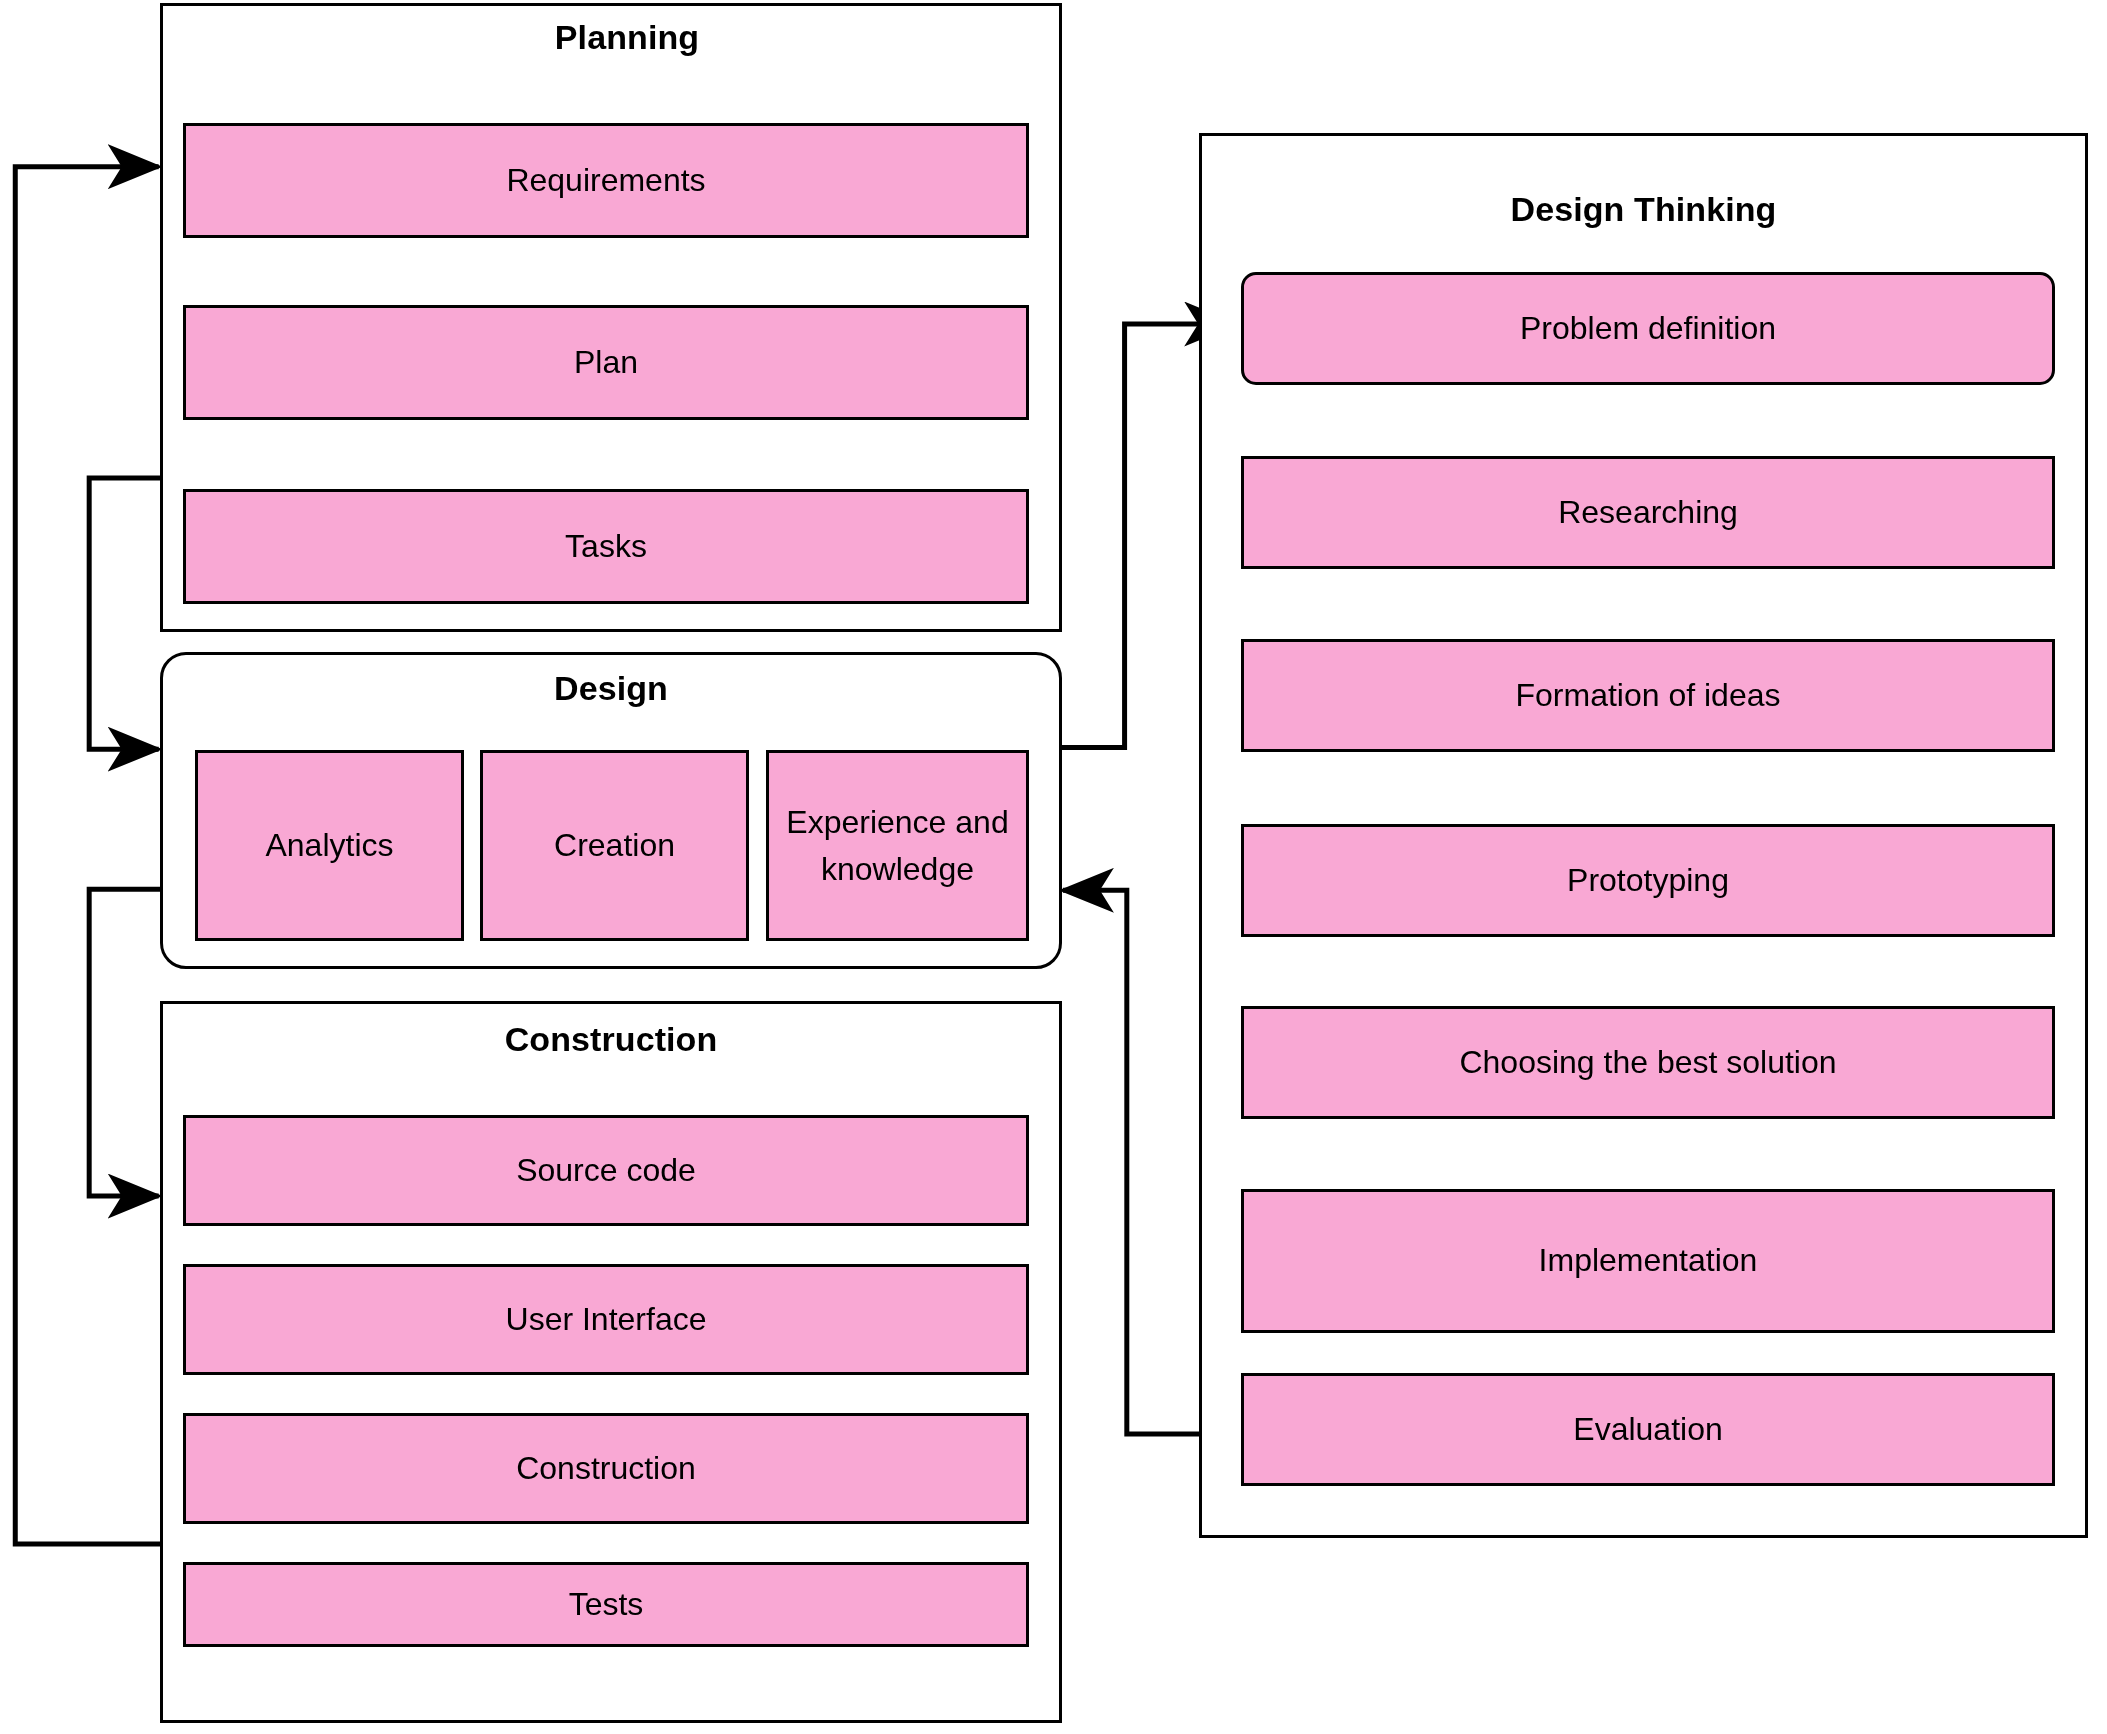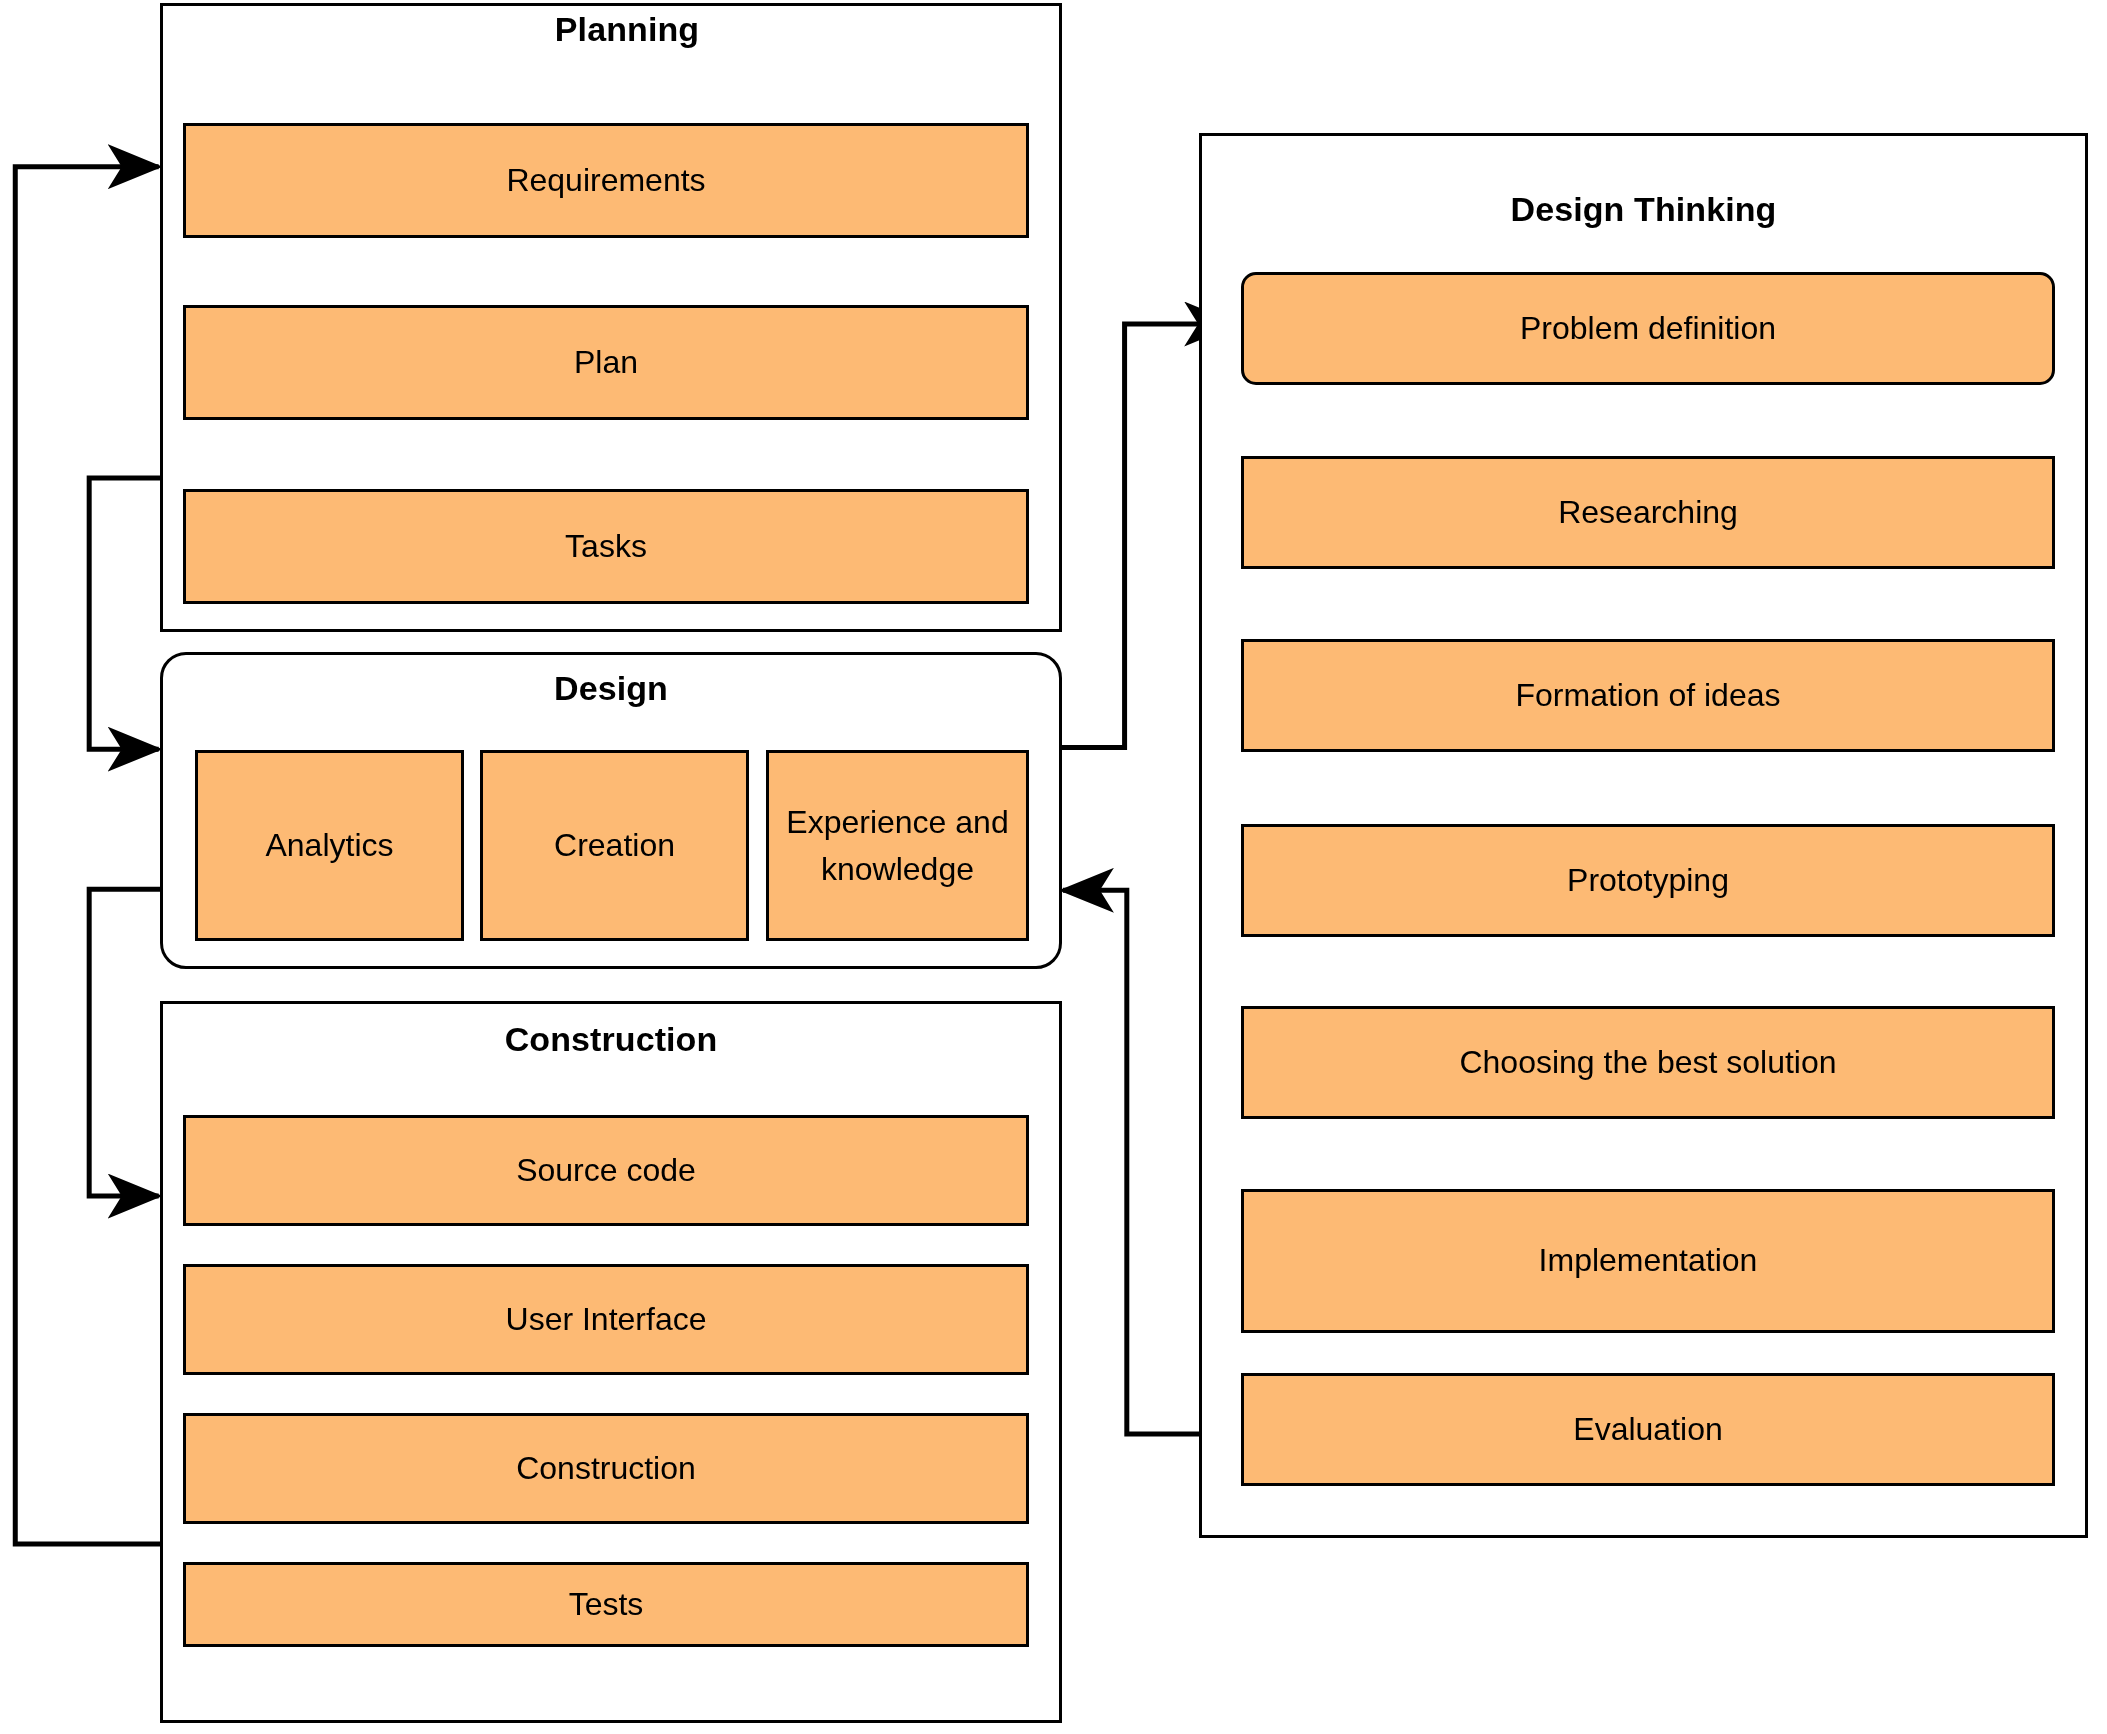--- a/index.html
+++ b/index.html
@@ -40,21 +40,21 @@
     font-weight: bold;
     font-size: 34px;
     line-height: 1.05;
     letter-spacing: 0.1px;
     color: #000000;
   }
   .node {
     position: absolute;
     box-sizing: border-box;
     border: 3.3px solid #000000;
-    background: #fdba74;
+    background: #f9a8d4;
     display: flex;
     align-items: center;
     justify-content: center;
     text-align: center;
     font-size: 32px;
     line-height: 1.30;
     color: #000000;
     padding: 2.2px 5.6px;
   }
   .node.tall { line-height: 1.45; }
@@ -112,21 +112,21 @@
     </g>
     <g>
       <path d="M2960,2008 L2960,2132" fill="none" stroke="#000000" stroke-width="9" marker-end="url(#ah)"></path>
     </g>
     <g>
       <path d="M2960,2338 L2960,2462" fill="none" stroke="#000000" stroke-width="9" marker-end="url(#ah)"></path>
     </g>
   </svg>
 
   <div class="grp" style="left:160px; top:2.8px; width:902px; height:629px;">
-    <div class="grp-title" style="top:6px;padding-left:32px;">Planning</div>
+    <div class="grp-title" style="top:14px;padding-left:32px;">Planning</div>
     <div class="node" style="left:20px; top:117px; width:846px; height:115px;">Requirements</div>
     <div class="node" style="left:20px; top:299px; width:846px; height:115px;">Plan</div>
     <div class="node" style="left:20px; top:483px; width:846px; height:115px;">Tasks</div>
   </div>
 
   <div class="grp" style="left:160px; top:652px; width:902px; height:317px;border-radius:26px;">
     <div class="grp-title" style="top:15.6px;">Design</div>
     <div class="node" style="left:32px; top:95px; width:269px; height:191px;">Analytics</div>
     <div class="node" style="left:317px; top:95px; width:269px; height:191px;">Creation</div>
     <div class="node tall" style="left:603px; top:95px; width:263px; height:191px;">Experience and knowledge</div>

